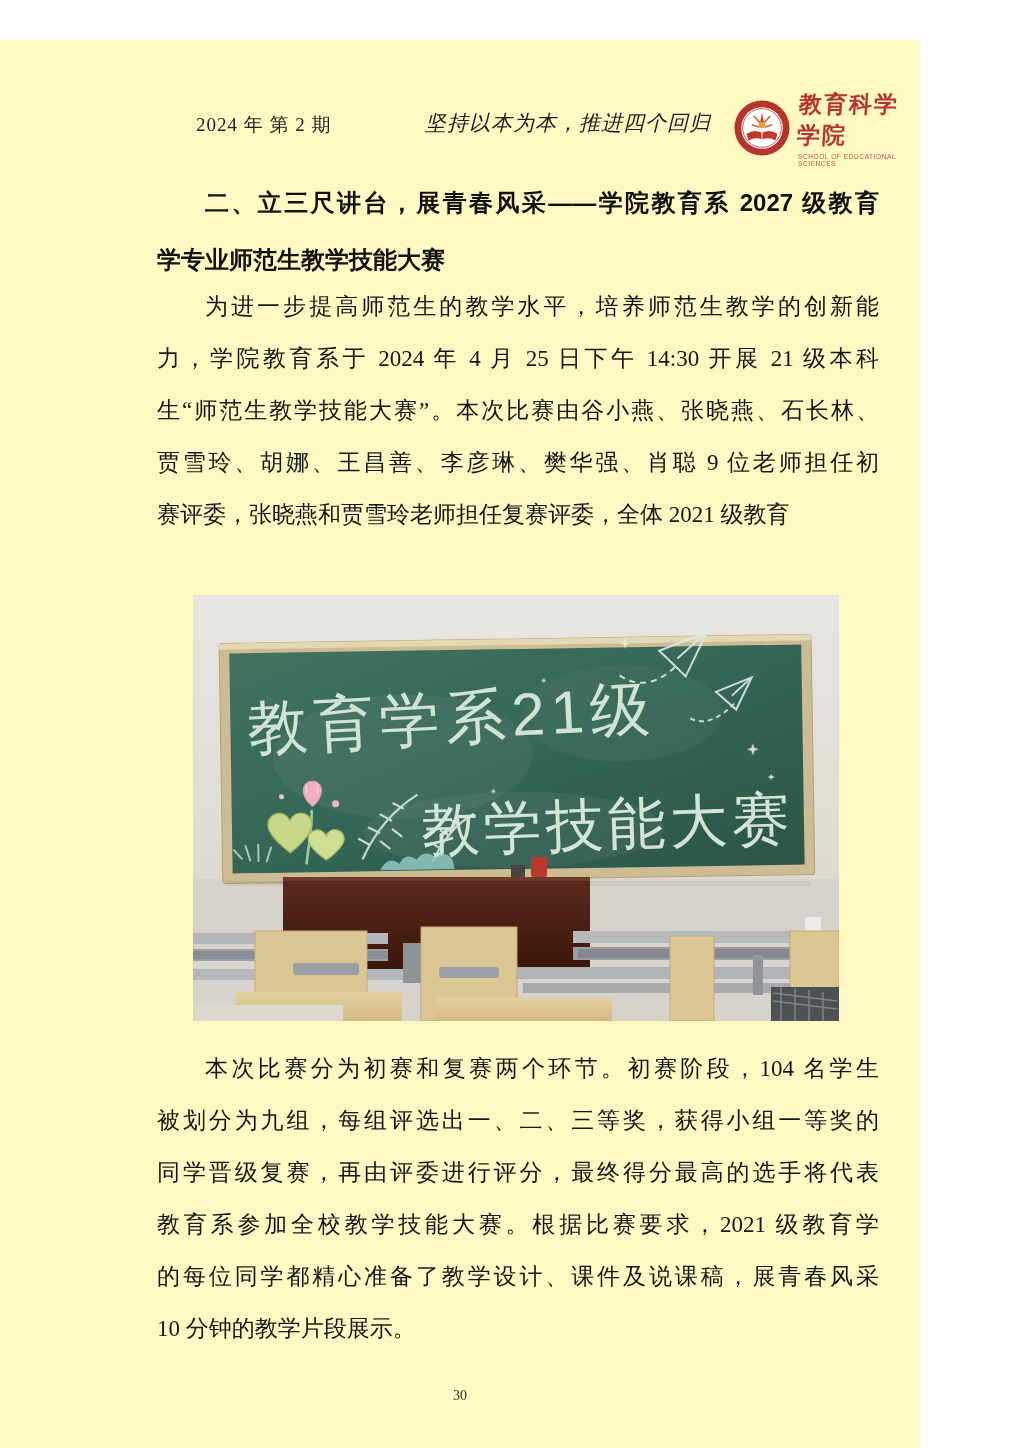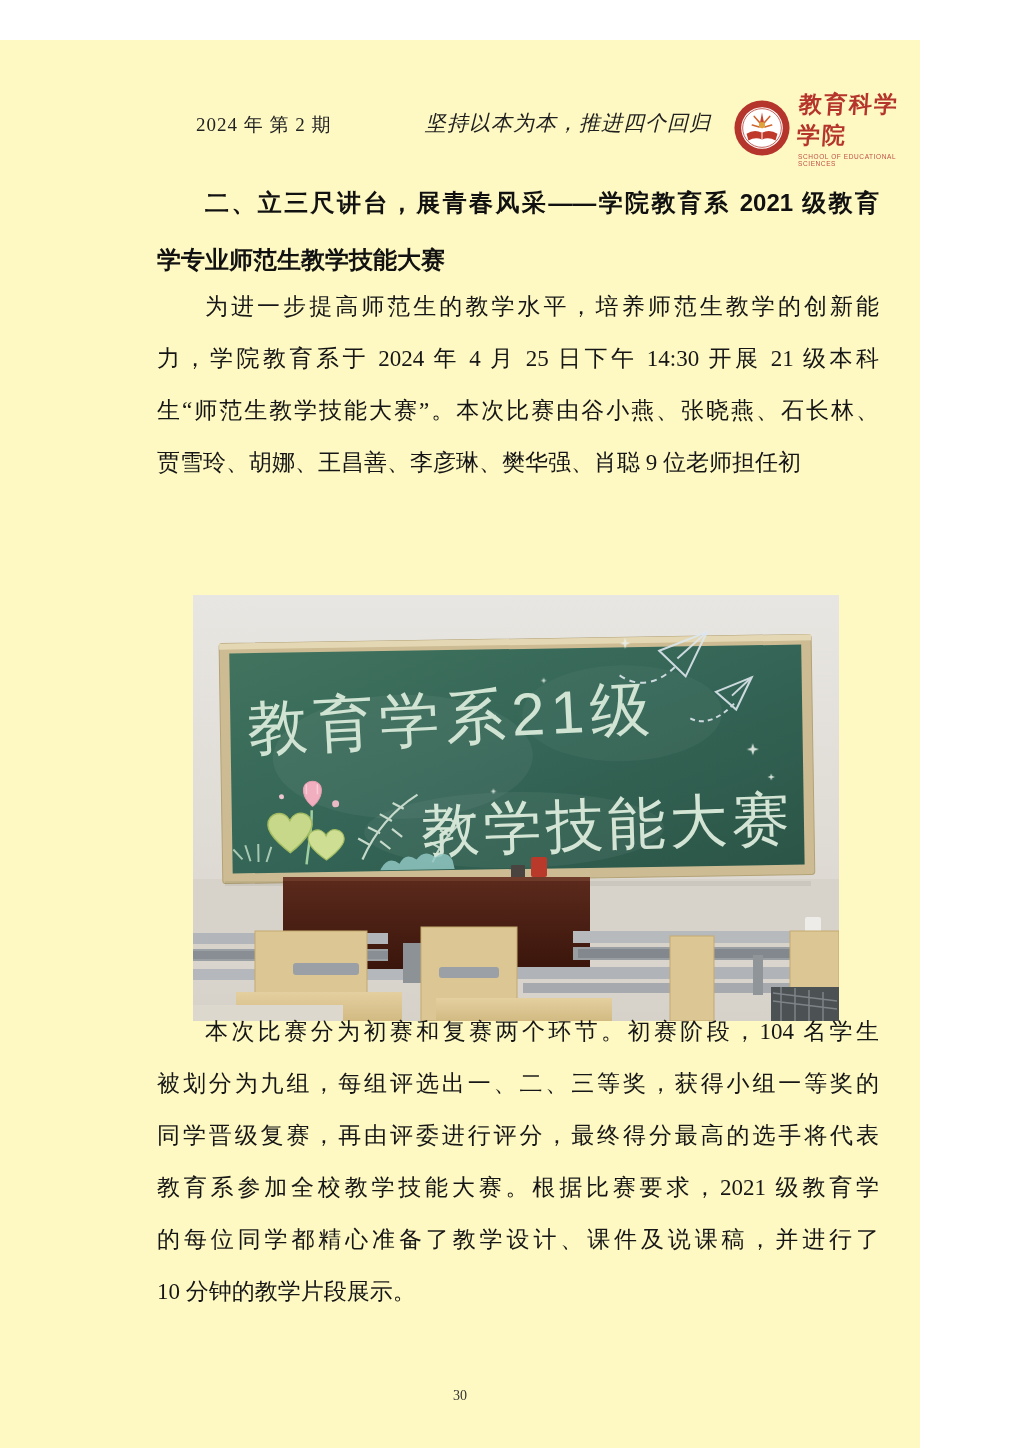--- a/index.html
+++ b/index.html
@@ -24,21 +24,21 @@
   .para .line:first-child{text-indent:48px;}
 
   .title-block{position:absolute;left:157px;top:134px;width:722px;
                font-family:"Liberation Sans","DejaVu Sans",sans-serif;
                font-weight:bold;font-size:24px;color:#111;}
   .title-block .line{height:57px;line-height:57px;}
 
   .body-para{position:absolute;left:157px;width:722px;font-size:23px;color:#161616;}
   .body-para .line{height:52px;line-height:52px;}
   .p1{top:241px;}
-  .p2{top:966px;}
+  .p2{top:1003px;}
 
   
   .photo{position:absolute;left:193px;top:555px;width:646px;height:426px;margin:0;}
   .photo svg{display:block;width:646px;height:426px;}
 
   .page-number{position:absolute;left:0;top:1348px;width:100%;text-align:center;
                font-size:14px;color:#333;}
 </style>
 </head>
 <body>
@@ -63,29 +63,30 @@
       <path d="M14 36 Q22 31 30 35 Q38 31 46 36 L44 43 Q37 39 30 42 Q23 39 16 43 Z" fill="#bf3a2b"></path>
       <path d="M30 35 L30 42" stroke="#ffffff" stroke-width="1"></path>
     </svg>
     <div class="logo-text">
       <div class="logo-cn">教育科学学院</div>
       <div class="logo-en">SCHOOL OF EDUCATIONAL SCIENCES</div>
     </div>
   </div>
 
   <div class="title-block para">
-      <div class="line">二、立三尺讲台，展青春风采——学院教育系 2021 级教育</div>
+      <div class="line">二、立三尺讲台，展青春风采——学院教育系 2027 级教育</div>
       <div class="line">学专业师范生教学技能大赛</div>
     </div>
 
   <div class="body-para para p1">
       <div class="line">为进一步提高师范生的教学水平，培养师范生教学的创新能</div>
       <div class="line">力，学院教育系于 2024 年 4 月 25 日下午 14:30 开展 21 级本科</div>
       <div class="line">生“师范生教学技能大赛”。本次比赛由谷小燕、张晓燕、石长林、</div>
       <div class="line">贾雪玲、胡娜、王昌善、李彦琳、樊华强、肖聪 9 位老师担任初</div>
+      <div class="line">赛评委，张晓燕和贾雪玲老师担任复赛评委，全体 2021 级教育</div>
     </div>
 
   <figure class="photo">
     <svg viewBox="0 0 646 426">
       <defs>
         <linearGradient id="gWall" x1="0" y1="0" x2="0" y2="1">
           <stop offset="0" stop-color="#e8e6e2"></stop>
             <stop offset="0.7" stop-color="#ddd9d2"></stop>
           <stop offset="1" stop-color="#d6d1c9"></stop>
         </linearGradient>
@@ -207,18 +208,18 @@
 
       <rect x="0" y="410" width="150" height="16" fill="#ddd8cd"></rect>
     </svg>
   </figure>
 
   <div class="body-para para p2">
       <div class="line">本次比赛分为初赛和复赛两个环节。初赛阶段，104 名学生</div>
       <div class="line">被划分为九组，每组评选出一、二、三等奖，获得小组一等奖的</div>
       <div class="line">同学晋级复赛，再由评委进行评分，最终得分最高的选手将代表</div>
       <div class="line">教育系参加全校教学技能大赛。根据比赛要求，2021 级教育学</div>
-      <div class="line">的每位同学都精心准备了教学设计、课件及说课稿，并进行了</div>
+      <div class="line">的每位同学都精心准备了教学设计、课件及说课稿，展青春风采</div>
       <div class="line">10 分钟的教学片段展示。</div>
     </div>
 
   <div class="page-number">30</div>
 </div>
 
 </body></html>

